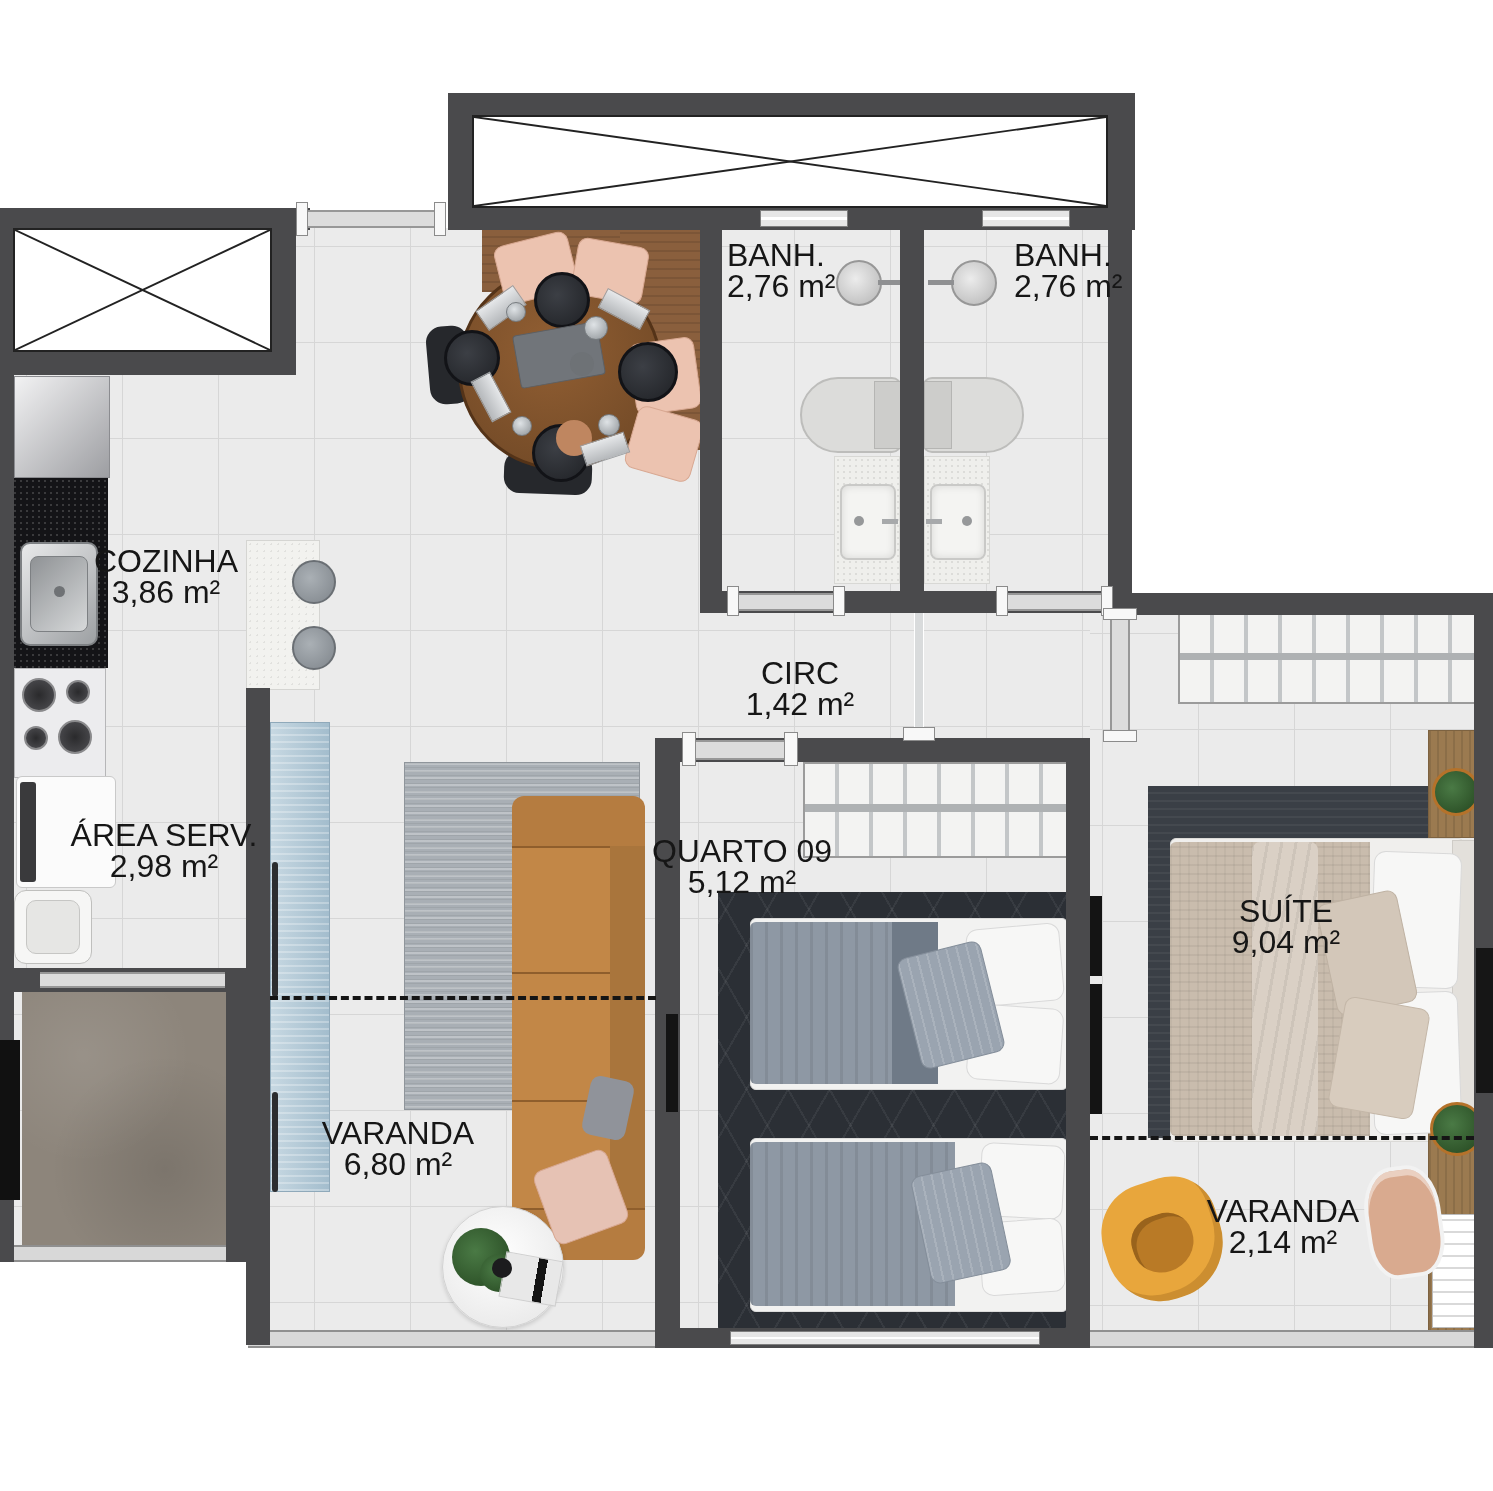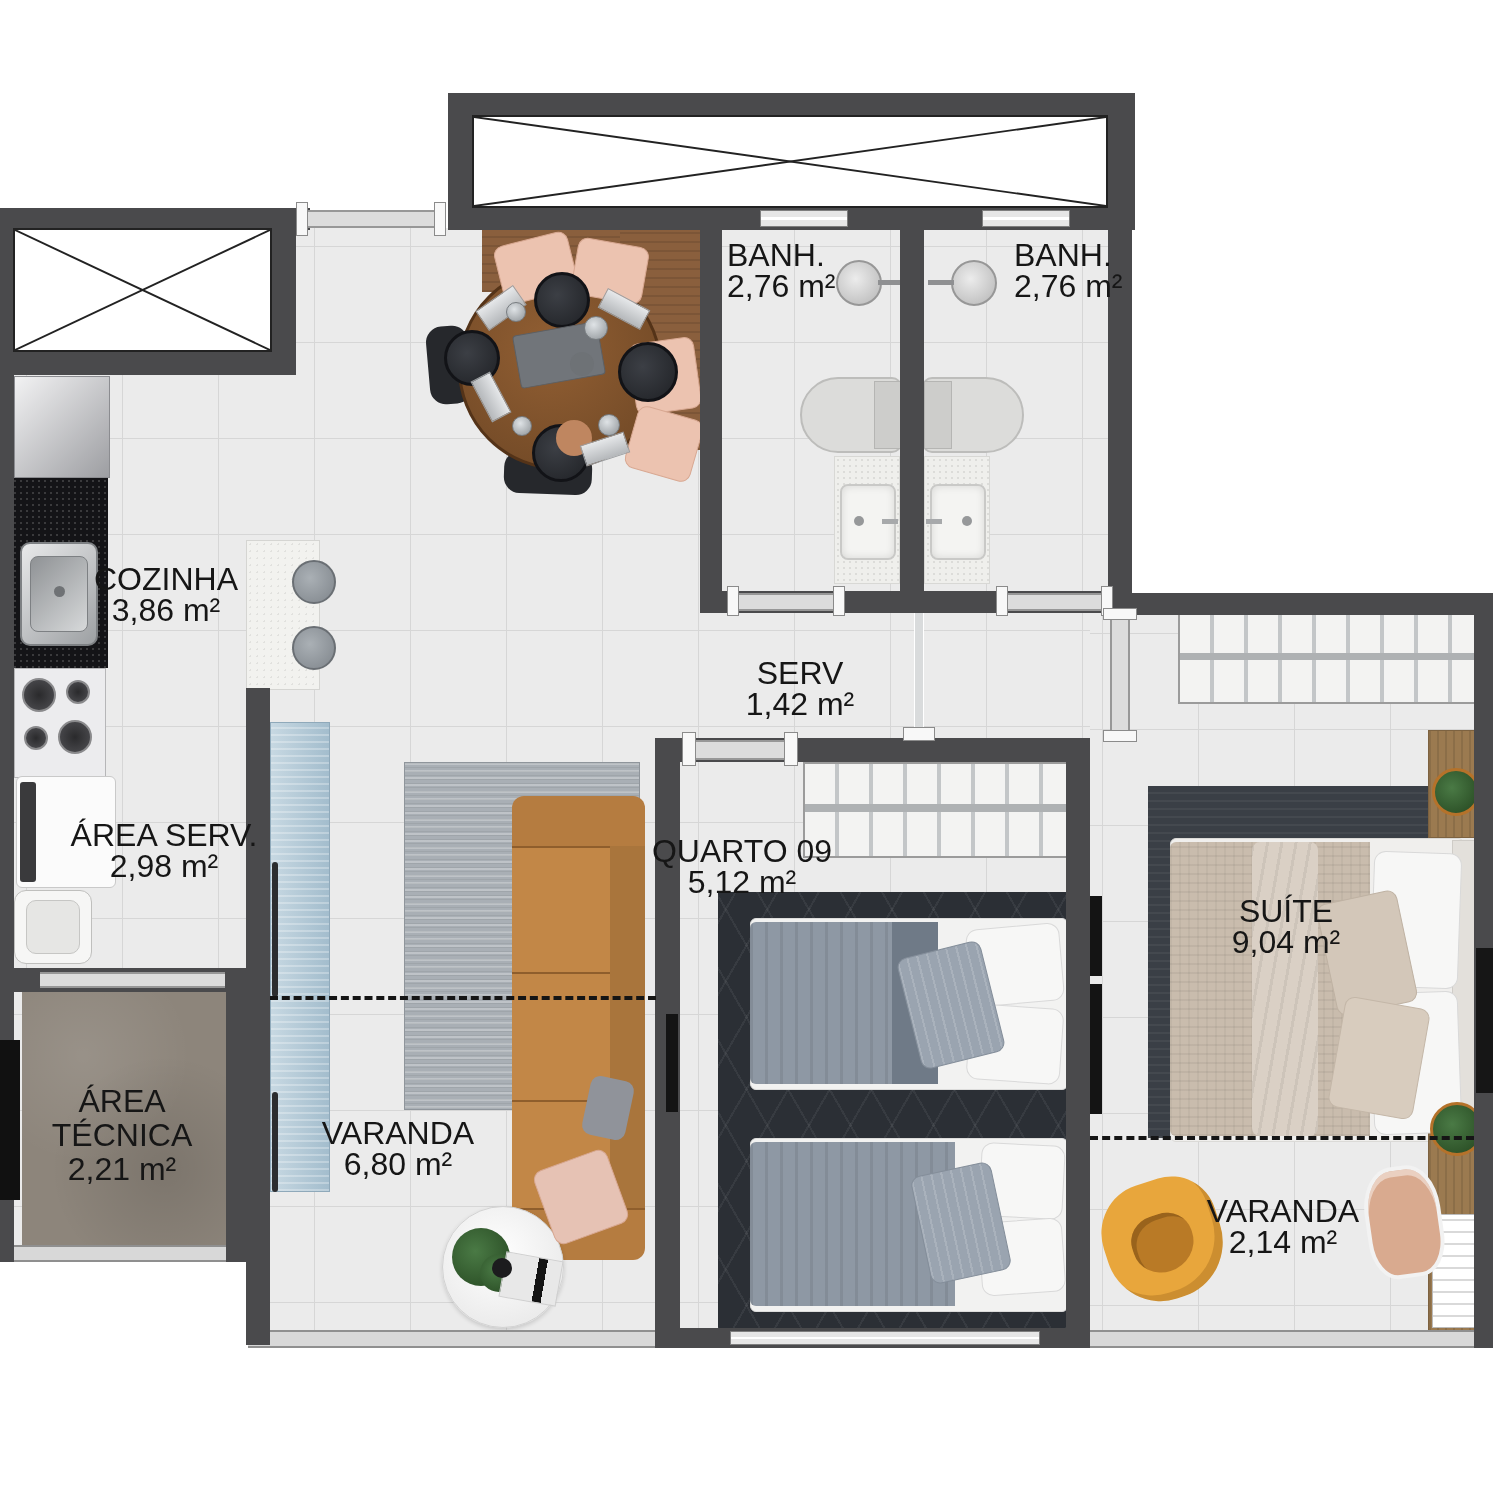--- a/index.html
+++ b/index.html
@@ -281,37 +281,32 @@
   <div class="fixture" style="left:926px;top:519px;width:16px;height:5px;background:#a7a9ab;z-index:14;"></div>
 
   <div class="lbl la" style="left:727px;top:240px;">
     <div>BANH.</div>
     <div>2,76 m²</div>
   </div>
   <div class="lbl la" style="left:1014px;top:240px;">
     <div>BANH.</div>
     <div>2,76 m²</div>
   </div>
-  <div class="lbl" style="left:166px;top:564px;">
+  <div class="lbl" style="left:166px;top:546px;">
     <div>COZINHA</div>
     <div>3,86 m²</div>
   </div>
   <div class="lbl" style="left:800px;top:658px;">
-    <div>SERV</div>
+    <div>CIRC</div>
     <div>1,42 m²</div>
   </div>
   <div class="lbl" style="left:164px;top:820px;text-align:center;">
     <div>ÁREA SERV.</div>
     <div>2,98 m²</div>
   </div>
-  <div class="lbl" style="left:122px;top:1084px;line-height:34px;">
-    <div>ÁREA</div>
-    <div>TÉCNICA</div>
-    <div>2,21 m²</div>
-  </div>
   <div class="lbl" style="left:398px;top:1118px;">
     <div>VARANDA</div>
     <div>6,80 m²</div>
   </div>
   <div class="lbl" style="left:742px;top:836px;">
     <div>QUARTO 09</div>
     <div>5,12 m²</div>
   </div>
   <div class="lbl" style="left:1286px;top:896px;">
     <div>SUÍTE</div>

